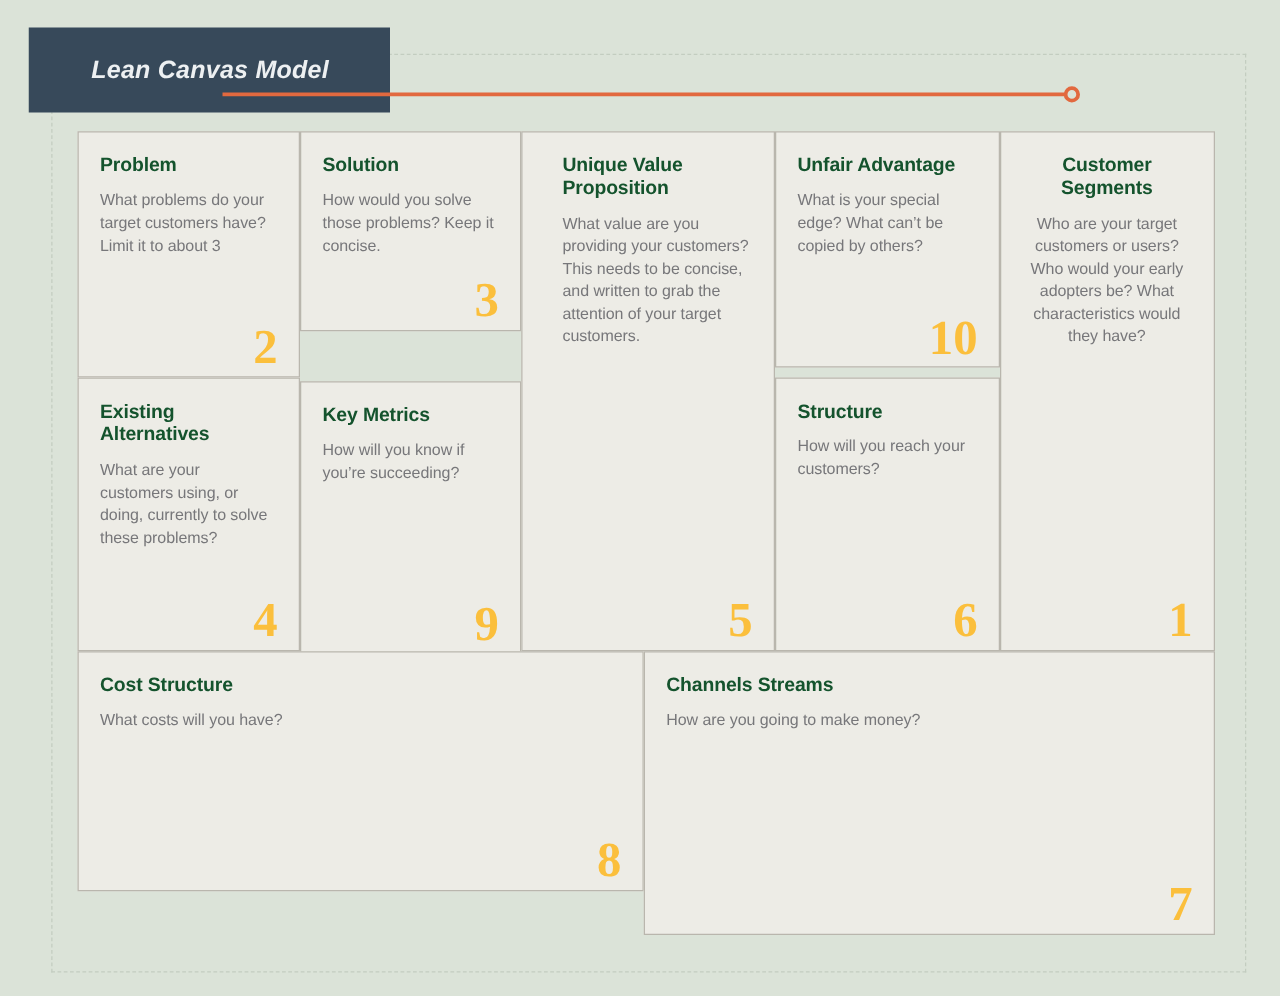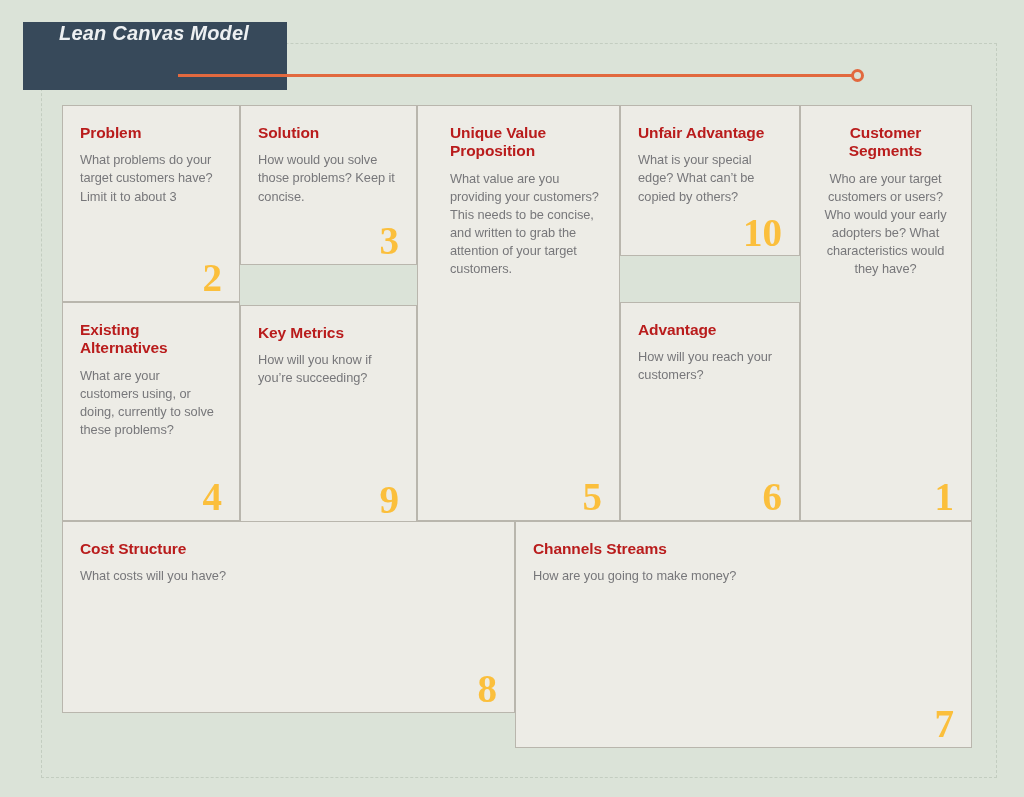--- a/index.html
+++ b/index.html
@@ -24,27 +24,27 @@
     height: 735px;
     border: 1px dashed #c3cdc0;
     box-sizing: border-box;
   }
 
   
   #title-tab {
     position: absolute;
     left: 23px;
     top: 22px;
-    width: 264px;
+    width: 289px;
     height: 68px;
     background: #37495a;
     display: flex;
-    align-items: flex-start;
-    box-sizing: border-box;
-    padding-left: 36px;
+    align-items: center;
+    box-sizing: border-box;
+    padding-left: 50px;
   }
   #title-text {
     color: #edf0f2;
     font-size: 20px;
     font-weight: bold;
     font-style: italic;
     letter-spacing: 0.2px;
     white-space: nowrap;
   }
 
@@ -79,21 +79,21 @@
   }
   .cell {
     position: absolute;
     background: #edece6;
     border: 1px solid #b9b6ad;
     box-sizing: border-box;
     padding: 18px 18px 14px 17px;
     overflow: hidden;
   }
   .cell-title {
-    color: #b91c1c;
+    color: #14532d;
     font-size: 15.5px;
     font-weight: bold;
     line-height: 1.18;
     margin: 0 0 9px 0;
     letter-spacing: -0.1px;
   }
   .cell-desc {
     color: #77777a;
     font-size: 12.8px;
     line-height: 1.42;
@@ -109,21 +109,21 @@
     font-size: 39px;
     font-weight: bold;
     line-height: 1;
   }
   .cell-number.wide { bottom: 3px; }
 
   
   #cell-problem      { left: 0px;   top: 0px;   width: 178px; height: 197px; }
   #cell-solution     { left: 178px; top: 0px;   width: 177px; height: 160px; }
   #cell-uvp          { left: 355px; top: 0px;   width: 203px; height: 416px; padding-left: 32px; }
-  #cell-unfair       { left: 558px; top: 0px;   width: 180px; height: 151px; }
+  #cell-unfair       { left: 558px; top: 0px;   width: 180px; height: 189px; }
   #cell-segments     { left: 738px; top: 0px;   width: 172px; height: 416px; text-align: center; }
   #cell-existing     { left: 0px;   top: 197px; width: 178px; height: 219px; }
   #cell-metrics      { left: 178px; top: 200px; width: 177px; height: 219px; }
   #cell-channels     { left: 558px; top: 197px; width: 180px; height: 219px; }
   #cell-cost         { left: 0px;   top: 416px; width: 453px; height: 192px; }
   #cell-revenue      { left: 453px; top: 416px; width: 457px; height: 227px; }
 </style>
 </head>
 <body>
 
@@ -174,21 +174,21 @@
     <span class="cell-number">4</span>
   </div>
 
   <div class="cell" id="cell-metrics">
     <p class="cell-title">Key Metrics</p>
     <p class="cell-desc">How will you know if you’re succeeding?</p>
     <span class="cell-number">9</span>
   </div>
 
   <div class="cell" id="cell-channels">
-    <p class="cell-title">Advantage</p>
+    <p class="cell-title">Structure</p>
     <p class="cell-desc">How will you reach your customers?</p>
     <span class="cell-number">6</span>
   </div>
 
   <div class="cell" id="cell-cost">
     <p class="cell-title">Cost Structure</p>
     <p class="cell-desc">What costs will you have?</p>
     <span class="cell-number">8</span>
   </div>
 

